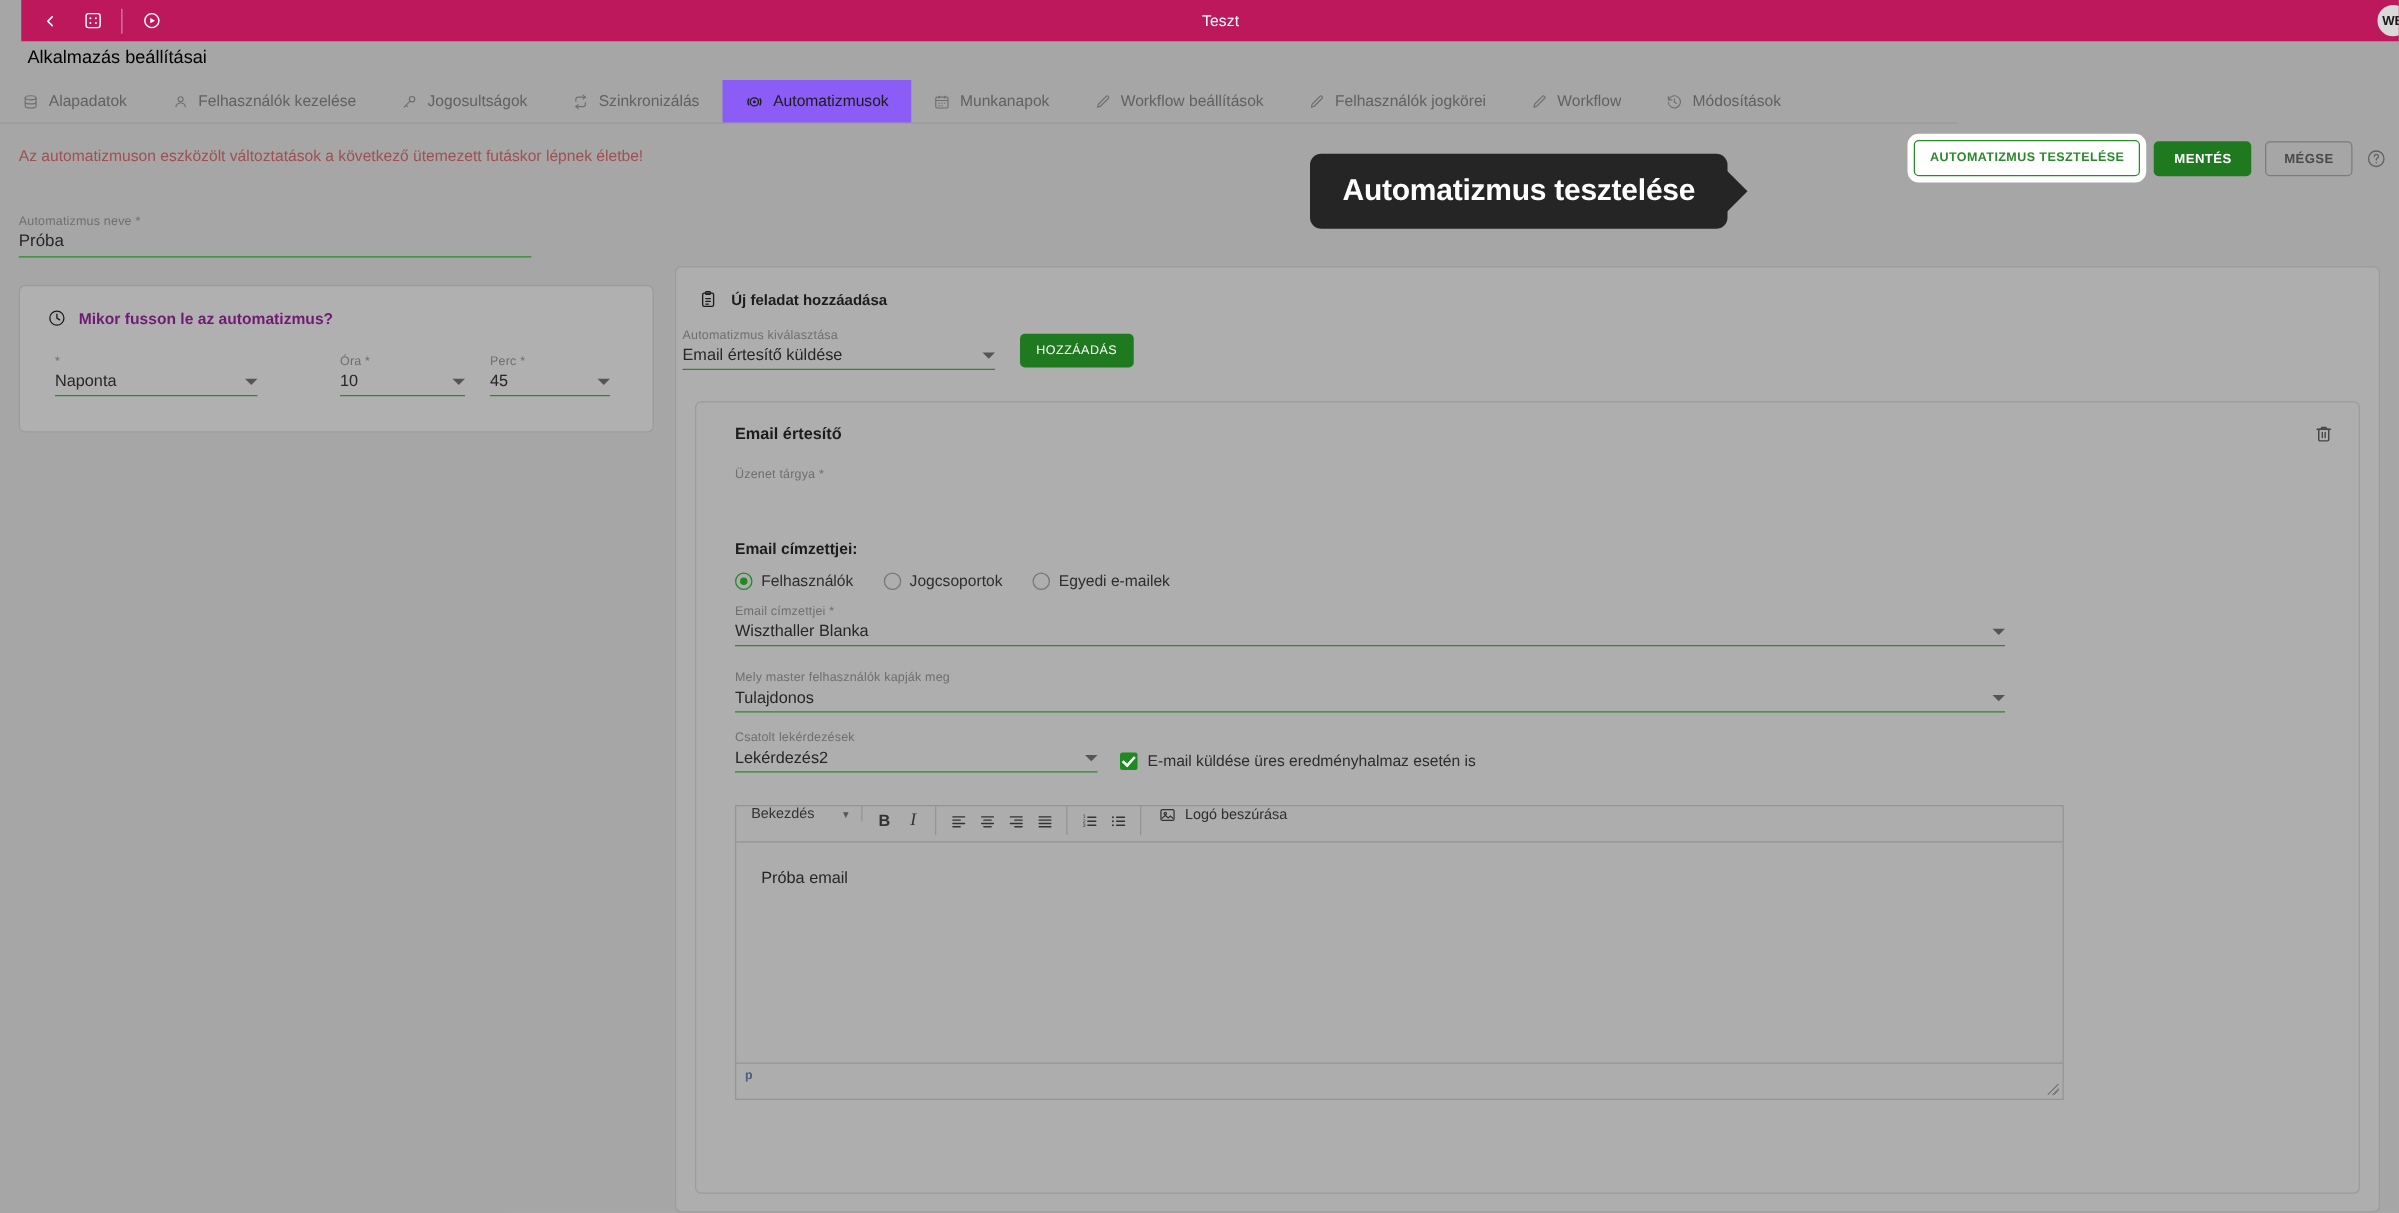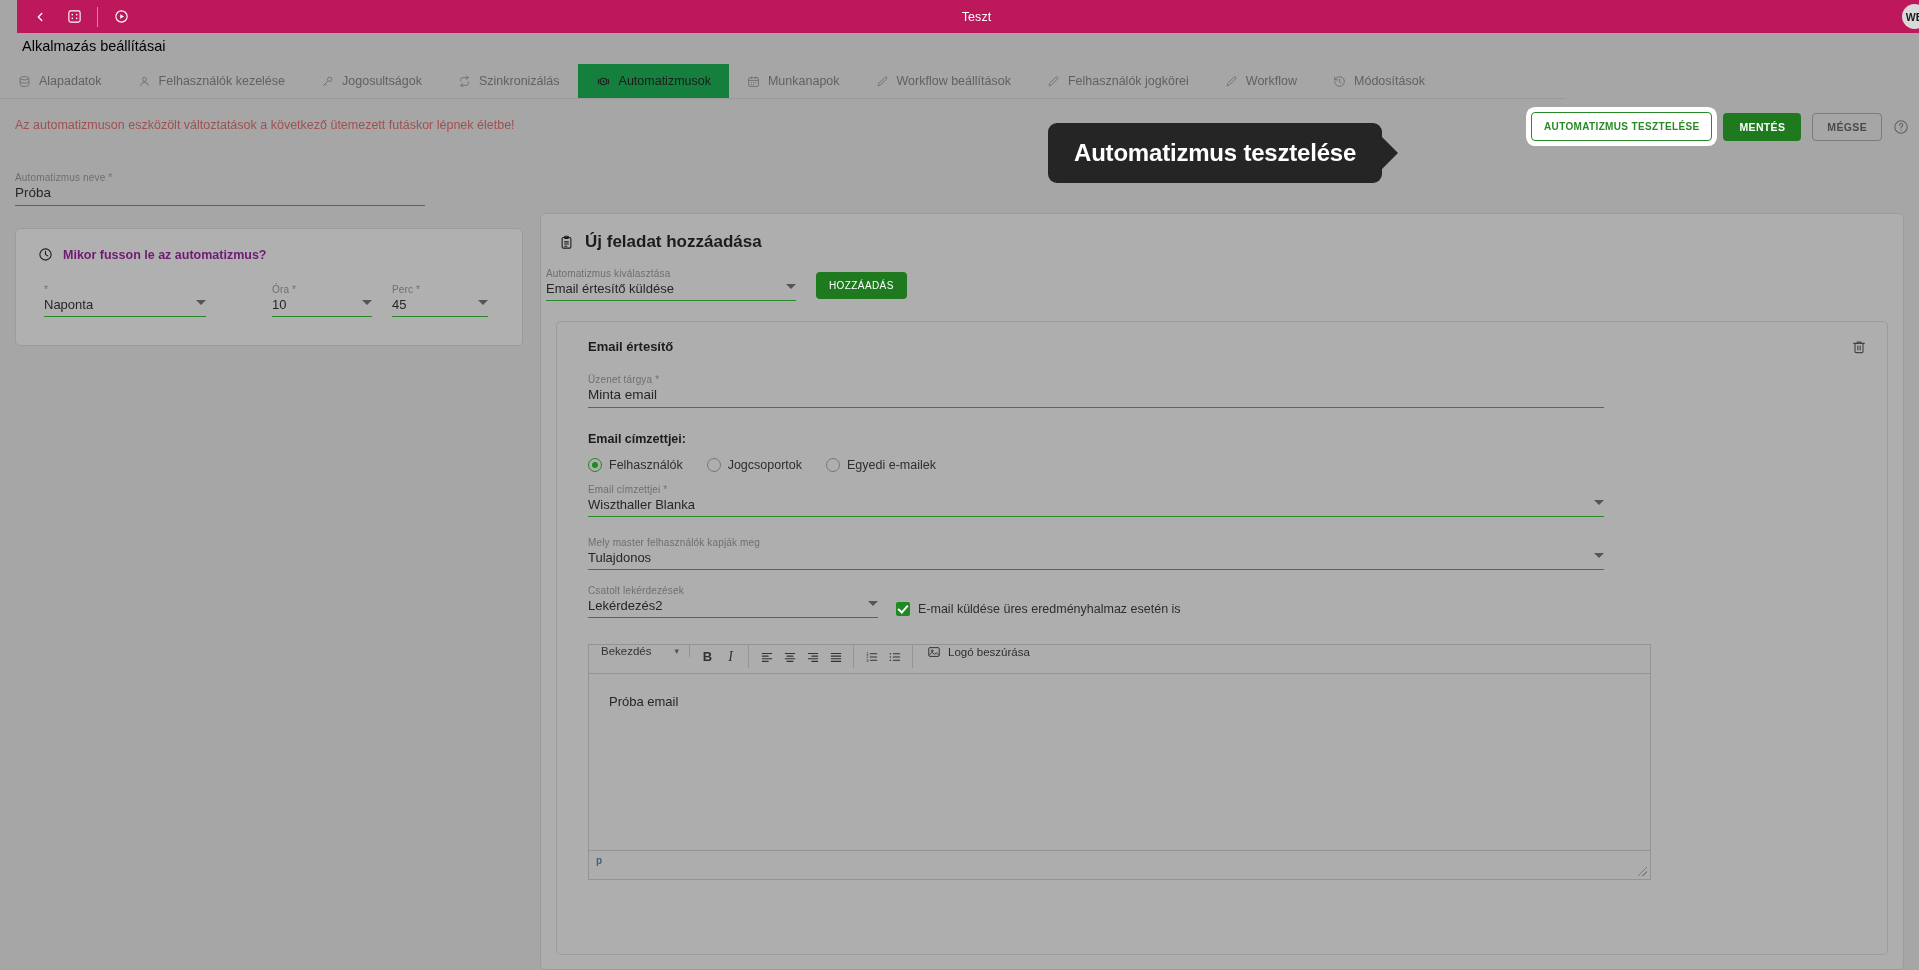--- a/index.html
+++ b/index.html
@@ -56,21 +56,21 @@
     border-bottom: 1px solid #9a9a9a;
   }
   .tab {
     display: flex; align-items: center; gap: 8px;
     padding: 0 18px;
     font-size: 12.5px; color: #616161;
     cursor: pointer; white-space: nowrap;
   }
   .tab .ti { display: flex; align-items: center; opacity: .8; }
   .tab.active {
-    background: #15803d;
+    background: #8b5cf6;
     color: #1c1c1c; font-weight: 500;
   }
   .tab.active .ti { opacity: 1; }
 
   
   .alert-row {
     position: absolute; left: 0; top: 100px; width: 1919px; height: 53px;
   }
   .alert-text {
     position: absolute; left: 15px; top: 18px;
@@ -148,21 +148,21 @@
     display: flex; align-items: center; gap: 10px;
     margin: 18px 0 0 22px;
     font-size: 12.5px; font-weight: 700; color: #701a75;
   }
   .sched-fields {
     display: flex; align-items: flex-end; gap: 0;
     margin: 22px 0 0 28px;
   }
   .sel { position: relative; }
   .sel .selrow {
-    display: flex; align-items: center; justify-content: space-between;
+    display: flex; align-items: flex-end; justify-content: space-between;
     border-bottom: 1.3px solid #2a8a2a;
     padding-bottom: 4px;
   }
   .sel .selval { font-size: 13px; color: #262626; }
   .caret {
     width: 0; height: 0;
     border-left: 5px solid transparent;
     border-right: 5px solid transparent;
     border-top: 5px solid #555;
     margin-bottom: 4px; margin-left: 10px;
@@ -175,21 +175,21 @@
   .main-panel {
     position: absolute; left: 540px; top: 213px;
     width: 1364px; height: 757px;
     background: #aeaeae;
     border: 1px solid #9b9b9b;
     border-radius: 5px;
   }
   .mp-head {
     display: flex; align-items: center; gap: 11px;
     margin: 18px 0 0 18px;
-    font-size: 17px; font-weight: 700; color: #1c1c1c;
+    font-size: 12px; font-weight: 700; color: #1c1c1c;
   }
   .mp-select-row {
     display: flex; align-items: flex-end; gap: 20px;
     margin: 16px 0 0 5px;
   }
   .auto-select { width: 250px; margin-left: 0; }
   .btn-add {
     background: #1f7a1f; border: none; border-radius: 4px;
     color: #fff; font-size: 10px; font-weight: 400; letter-spacing: .4px;
     padding: 8px 13px; cursor: pointer;
@@ -539,21 +539,20 @@
       <svg width="16" height="16" viewBox="0 0 24 24" fill="none" stroke="#333" stroke-width="1.7" stroke-linecap="round">
           <path d="M4 6.5h16"></path>
           <path d="M9.5 6.5V4.5h5v2"></path>
           <rect x="6" y="6.5" width="12" height="14" rx="1.6"></rect>
           <path d="M10.3 10.5v6M13.7 10.5v6"></path>
         </svg>
     </span>
 
     <div class="subj-field">
       <span class="fl"><span>Üzenet tárgya</span> <span>*</span></span>
-      <span class="fv">Minta email</span>
     </div>
 
     <div class="recip-head">Email címzettjei:</div>
 
     <div class="radios">
       <div class="radio on">
         <span class="rdot"></span>
         <span class="rlabel">Felhasználók</span>
       </div>
       <div class="radio">

